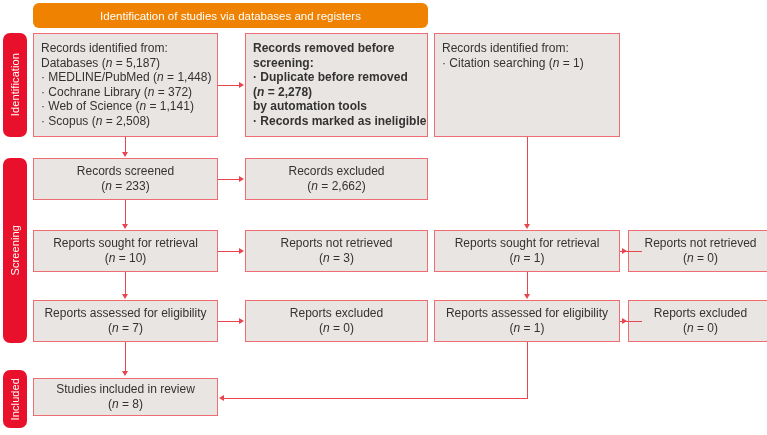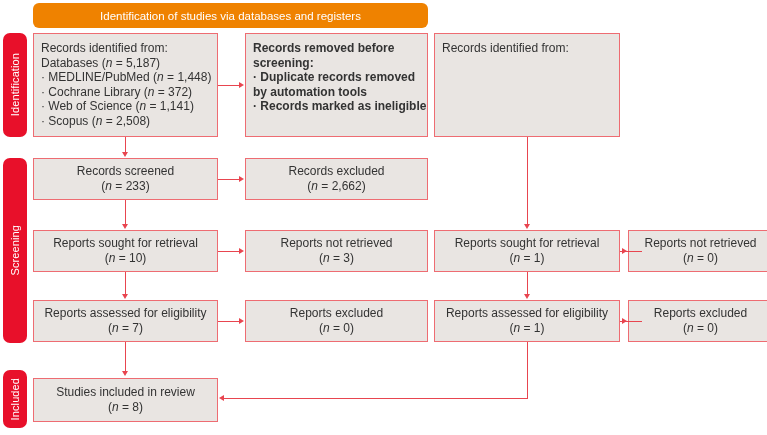--- a/index.html
+++ b/index.html
@@ -110,27 +110,29 @@
     <span class="ln">Databases (<em>n</em> = 5,187)</span>
     <span class="bul">· MEDLINE/PubMed (<em>n</em> = 1,448)</span>
     <span class="bul">· Cochrane Library (<em>n</em> = 372)</span>
     <span class="bul">· Web of Science (<em>n</em> = 1,141)</span>
     <span class="bul">· Scopus (<em>n</em> = 2,508)</span>
   </div>
 
   <div class="box left" style="left:245px;top:33px;width:183px;height:104px;font-weight:bold;">
     <span class="ln">Records removed before</span>
     <span class="ln">screening:</span>
-    <span class="bul">· Duplicate records removed</span>
+    <span class="bul">· Duplicate before removed</span>
+    <span class="bul">  (<em>n</em> = 2,278)</span>
     <span class="bul">  by automation tools</span>
     <span class="bul">· Records marked as ineligible</span>
   </div>
 
   <div class="box left" style="left:434px;top:33px;width:186px;height:104px;">
     <span class="ln">Records identified from:</span>
+    <span class="bul">· Citation searching (<em>n</em> = 1)</span>
   </div>
 
   <div class="box center" style="left:33px;top:158px;width:185px;height:42px;">
     <span>Records screened</span>
     <span>(<em>n</em> = 233)</span>
   </div>
 
   <div class="box center" style="left:245px;top:158px;width:183px;height:42px;">
     <span>Records excluded</span>
     <span>(<em>n</em> = 2,662)</span>
@@ -169,21 +171,21 @@
   <div class="box center" style="left:434px;top:300px;width:186px;height:42px;">
     <span>Reports assessed for eligibility</span>
     <span>(<em>n</em> = 1)</span>
   </div>
 
   <div class="box center" style="left:628px;top:300px;width:145px;height:42px;">
     <span>Reports excluded</span>
     <span>(<em>n</em> = 0)</span>
   </div>
 
-  <div class="box center" style="left:33px;top:378px;width:185px;height:44px;">
+  <div class="box center" style="left:33px;top:378px;width:185px;height:38px;">
     <span>Studies included in review</span>
     <span>(<em>n</em> = 8)</span>
   </div>
 
   <div class="conn hline" style="left:218px;top:85px;width:21px;"></div>
   <div class="arrow right" style="left:239px;top:81.5px;"></div>
 
   <div class="conn vline" style="left:125px;top:137px;width:1.2px;height:16px;"></div>
   <div class="arrow down" style="left:121.8px;top:152px;"></div>
 

